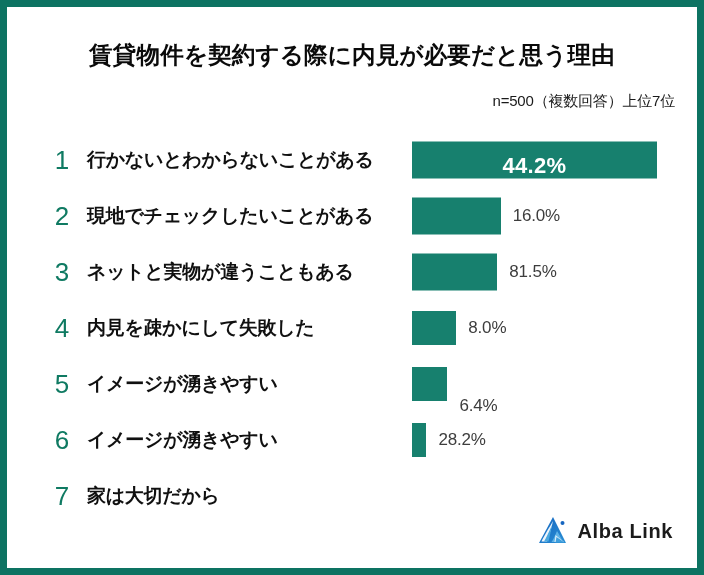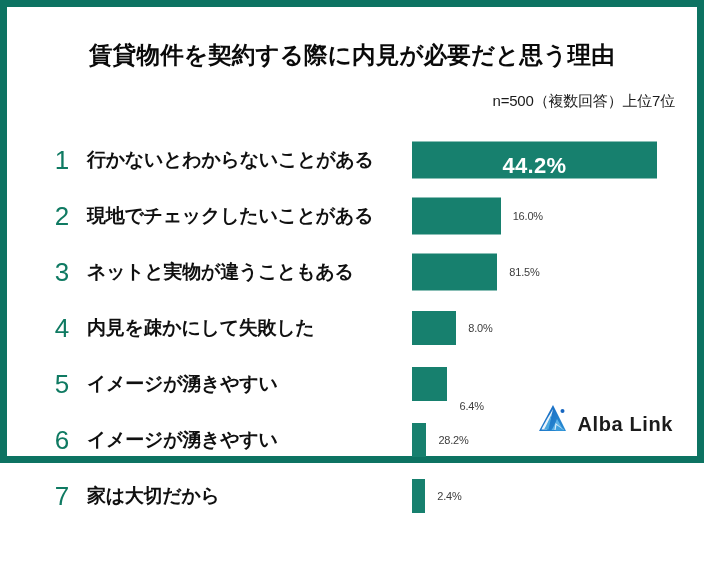--- a/index.html
+++ b/index.html
@@ -9,21 +9,21 @@
   }
   body {
     width: 704px;
     height: 575px;
     font-family: "Liberation Sans", "DejaVu Sans", sans-serif;
     overflow: hidden;
   }
   #infographic {
     position: relative;
     width: 704px;
-    height: 463px;
+    height: 575px;
     box-sizing: border-box;
     background: #ffffff;
     border: 7px solid #0d7362;
   }
   .inner {
     position: relative;
     width: 100%;
     height: 100%;
     box-sizing: border-box;
     background: #ffffff;
@@ -101,31 +101,31 @@
   .value-in {
     font-size: 22px;
     font-weight: bold;
     color: #ffffff;
     letter-spacing: 0.3px;
   }
   .value-out {
     position: absolute;
     top: 50%;
     transform: translateY(-50%);
-    font-size: 11px;
+    font-size: 17px;
     color: #3d3d3d;
     letter-spacing: -0.2px;
     white-space: nowrap;
   }
   .logo {
     position: absolute;
     right: 24px;
     bottom: 22px;
     display: flex;
-    align-items: flex-end;
+    align-items: center;
     gap: 8px;
   }
   .logo-mark {
     width: 34px;
     height: 30px;
     display: block;
   }
   .logo-text {
     font-size: 20px;
     font-weight: bold;
@@ -190,24 +190,20 @@
           <div class="rank">6</div>
           <div class="row-label">イメージが湧きやすい</div>
           <div class="bar-area">
             <div class="bar small" style="width: 14.4118px;"></div>
             <span class="value-out" style="left: 26.4118px;">28.2%</span>
           </div>
         </div>
         <div class="row">
           <div class="rank">7</div>
           <div class="row-label">家は大切だから</div>
-          <div class="bar-area">
-            <div class="bar small" style="width: 13.3032px;"></div>
-            <span class="value-out" style="left: 25.3032px;">2.4%</span>
-          </div>
         </div>
       </div>
 
     <div class="logo">
       <span class="logo-mark-wrap">
         <svg class="logo-mark" viewBox="0 0 34 30" xmlns="http://www.w3.org/2000/svg">
           <defs>
             <linearGradient id="g1" x1="0" y1="0" x2="1" y2="1">
               <stop offset="0%" stop-color="#1565c0"></stop>
               <stop offset="100%" stop-color="#2a8fd4"></stop>

